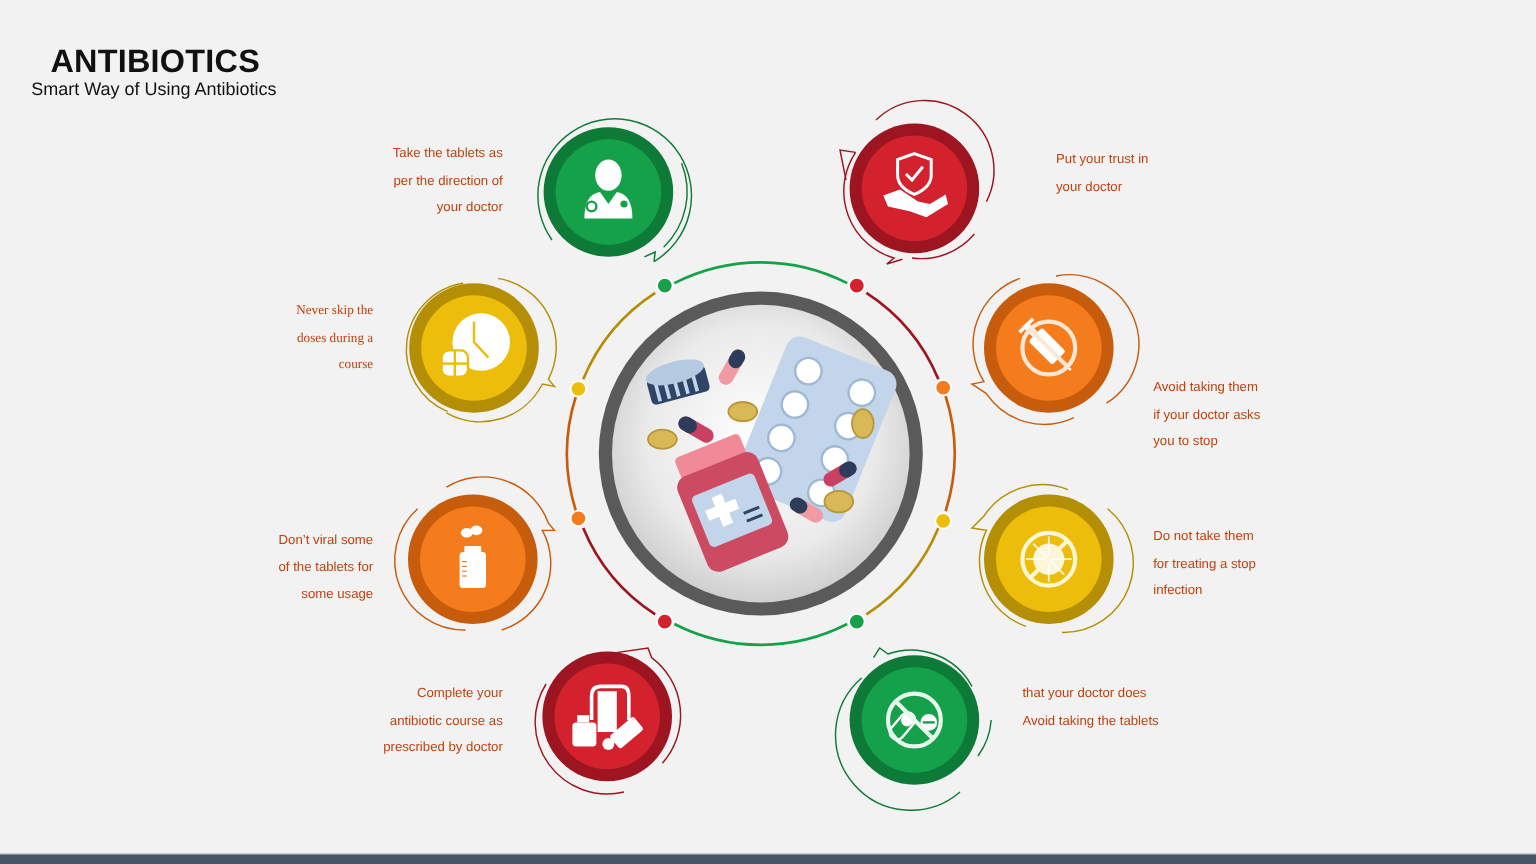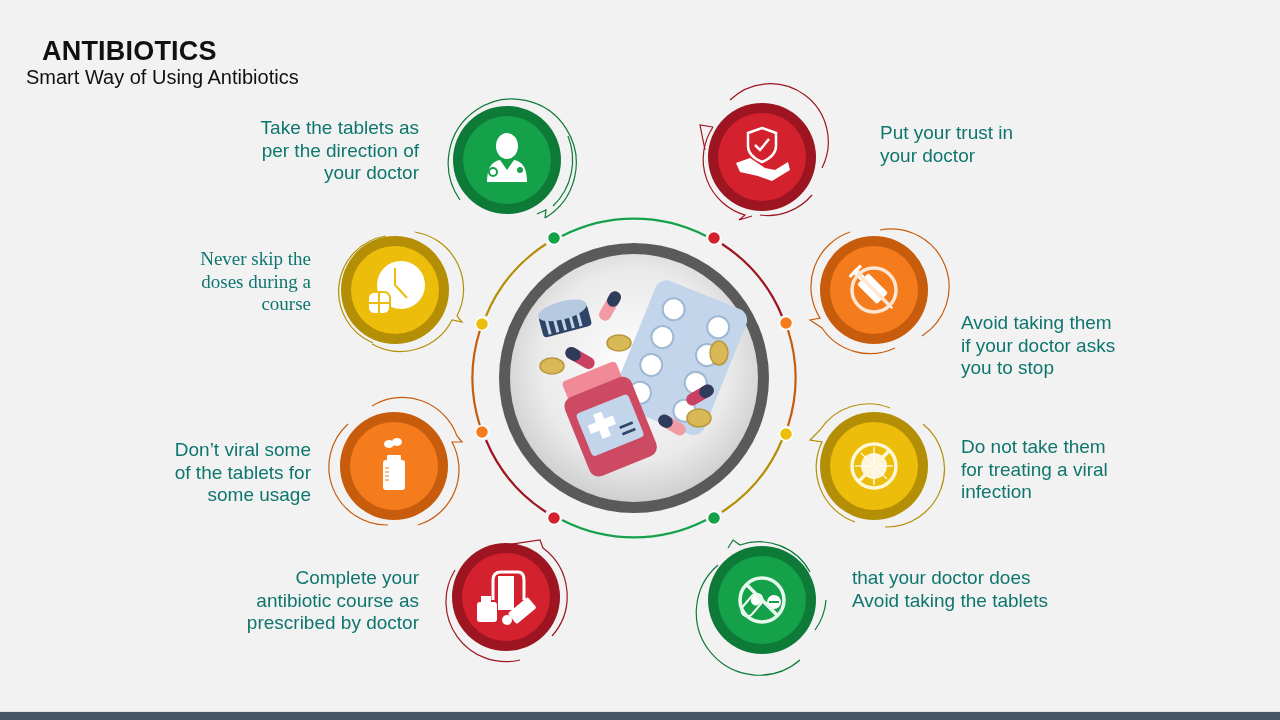--- a/index.html
+++ b/index.html
@@ -1,21 +1,21 @@
 <!DOCTYPE html>
 <html><head>
 <meta charset="utf-8">
 <style>
   html, body { margin:0; padding:0; }
   body { width:1280px; height:720px; background:#f2f2f2; position:relative; overflow:hidden; font-family:"Liberation Sans", "DejaVu Sans", sans-serif; color:#111; }
   .title { position:absolute; left:26px; top:20px; font-size:27px; font-weight:bold; letter-spacing:0.2px; margin:16px; }
-  .subtitle { position:absolute; left:26px; top:66px; font-size:20px; font-weight:normal; margin:0; }
+  .subtitle { position:absolute; left:26px; top:66px; font-size:15px; font-weight:normal; margin:0; }
   .footer-bar { position:absolute; left:0; bottom:0; width:1280px; height:8px; background:#475569; border-top:1px solid #dde6ec; }
   .diagram { position:absolute; left:0; top:0; width:1280px; height:720px; }
-  .label { position:absolute; font-size:19px; line-height:22.5px; color:#0f766e; }
+  .label { position:absolute; font-size:11px; line-height:22.5px; color:#c2410c; }
   .label.left { text-align:right; }
   .label.right { text-align:left; }
   .label span { display:block; }
 </style>
 </head>
 <body>
 
 <h1 class="title">ANTIBIOTICS</h1>
 <h2 class="subtitle">Smart Way of Using Antibiotics</h2>
 
@@ -273,21 +273,21 @@
   <span>Put your trust in</span>
   <span>your doctor</span>
 </div>
 <div class="label right" style="left:961px; top:268px;margin-top:44px;">
   <span>Avoid taking them</span>
   <span>if your doctor asks</span>
   <span>you to stop</span>
 </div>
 <div class="label right" style="left:961px; top:436px;">
   <span>Do not take them</span>
-  <span>for treating a viral</span>
+  <span>for treating a stop</span>
   <span>infection</span>
 </div>
 <div class="label right" style="left:852px; top:567px;">
   <span>that your doctor does</span>
   <span>Avoid taking the tablets</span>
 </div>
 
 <div class="footer-bar"></div>
 
 </body></html>

